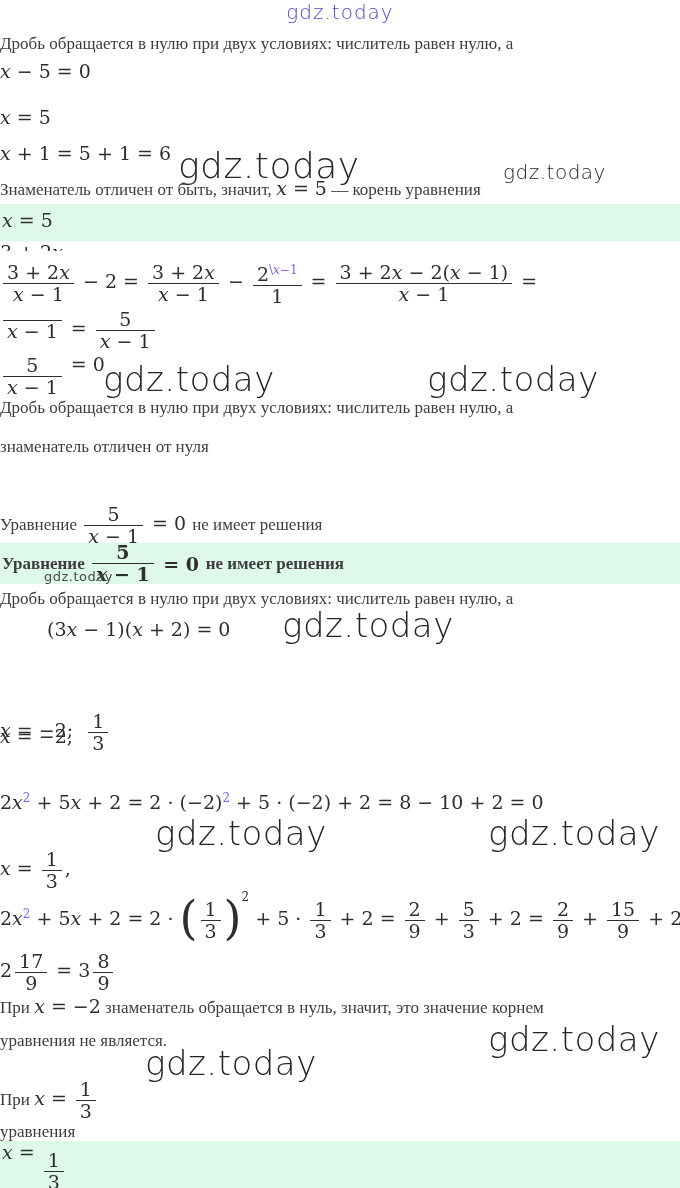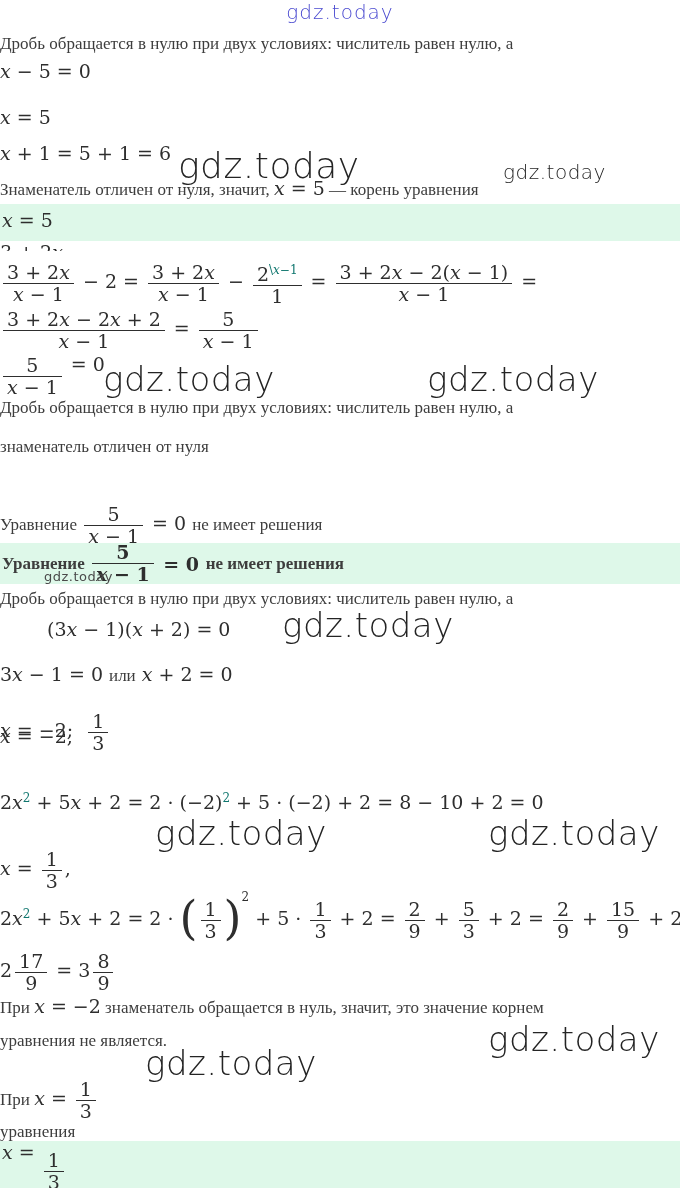--- a/index.html
+++ b/index.html
@@ -1,21 +1,21 @@
 <!DOCTYPE html>
 <html><head>
 <meta charset="utf-8">
 <style>
   html,body{margin:0;padding:0;background:#fff;}
   .page{position:relative;width:680px;height:1188px;background:#ffffff;overflow:hidden;
         font-family:"Liberation Sans",sans-serif;font-size:17px;color:#3d3d3d;}
   .ln{position:absolute;left:0;white-space:pre;}
   .rt{font-family:Liberation Serif, serif;white-space:pre;}
   .mx{font-family:"DejaVu Serif","Liberation Serif",serif;color:#2e2e2e;font-size:19px;white-space:pre;}
-  .msup{font-family:"DejaVu Serif","Liberation Serif",serif;color:#0f766e;font-size:12px;
+  .msup{font-family:"DejaVu Serif","Liberation Serif",serif;color:#8b5cf6;font-size:12px;
         vertical-align:7px;white-space:pre;}
   .frac{display:inline-block;vertical-align:middle;text-align:center;margin:9px 3px;
         font-family:"DejaVu Serif","Liberation Serif",serif;color:#2e2e2e;font-size:19px;}
   .fn{display:block;padding:0 4px;line-height:21px;white-space:pre;}
   .fd{display:block;padding:0 4px;line-height:21px;border-top:1.4px solid #2e2e2e;white-space:pre;}
   .raise{vertical-align:10px;}
   .bp{font-family:"DejaVu Serif",serif;font-size:46px;font-weight:300;vertical-align:middle;
       line-height:0;position:relative;top:-3px;color:#2e2e2e;}
   .bpsup{font-family:"DejaVu Serif",serif;font-size:12px;vertical-align:24px;color:#2e2e2e;}
   .wm{position:absolute;font-family:"DejaVu Sans",sans-serif;font-weight:200;color:#242424;
@@ -42,47 +42,46 @@
   <div class="wm" style="left:282px;top:608px;font-size:34px;">gdz.today</div>
   <div class="wm" style="left:155px;top:816px;font-size:34px;">gdz.today</div>
   <div class="wm" style="left:488px;top:816px;font-size:34px;">gdz.today</div>
   <div class="wm" style="left:488px;top:1022px;font-size:34px;">gdz.today</div>
   <div class="wm" style="left:145px;top:1046px;font-size:34px;">gdz.today</div>
 
   <div class="ln" style="top:34px;"><span class="rt">Дробь обращается в нулю при двух условиях: числитель равен нулю, а</span></div>
   <div class="ln" style="top:60px;"><span class="mx"><i>x</i> − 5 = 0</span></div>
   <div class="ln" style="top:106px;"><span class="mx"><i>x</i> = 5</span></div>
   <div class="ln" style="top:142px;"><span class="mx"><i>x</i> + 1 = 5 + 1 = 6</span></div>
-  <div class="ln" style="top:177px;"><span class="rt">Знаменатель отличен от нуля, значит, </span><span class="mx"><i>x</i> = 5</span><span class="rt"> — корень уравнения</span></div>
+  <div class="ln" style="top:177px;"><span class="rt">Знаменатель отличен от быть, значит, </span><span class="mx"><i>x</i> = 5</span><span class="rt"> — корень уравнения</span></div>
 
   <div class="hl" style="top:204px;height:37px;padding:5px 0 0 2px;"><span class="mx"><i>x</i> = 5</span></div>
 
   <div class="ln clip" style="top:241px;height:10px;"><span class="mx">3 + 2<i>x</i></span></div>
   <div class="ln" style="top:251px;"><span class="frac"><span class="fn"><span class="mx">3 + 2<i>x</i></span></span><span class="fd"><span class="mx"><i>x</i> − 1</span></span></span><span class="mx"> − 2 = </span><span class="frac"><span class="fn"><span class="mx">3 + 2<i>x</i></span></span><span class="fd"><span class="mx"><i>x</i> − 1</span></span></span><span class="mx"> − </span><span class="frac"><span class="fn"><span class="mx">2</span><span class="msup">\<i>x</i>−1</span></span><span class="fd"><span class="mx">1</span></span></span><span class="mx"> = </span><span class="frac"><span class="fn"><span class="mx">3 + 2<i>x</i> − 2(<i>x</i> − 1)</span></span><span class="fd"><span class="mx"><i>x</i> − 1</span></span></span><span class="mx"> =</span></div>
-  <div class="ln" style="top:300px;"><span class="frac"><span class="fn"><span class="mx">3 + 2<i>x</i> − 2<i>x</i> + 2</span></span><span class="fd"><span class="mx"><i>x</i> − 1</span></span></span><span class="mx"> = </span><span class="frac"><span class="fn"><span class="mx">5</span></span><span class="fd"><span class="mx"><i>x</i> − 1</span></span></span></div>
+  <div class="ln" style="top:300px;"><span class="frac"><span class="fd"><span class="mx"><i>x</i> − 1</span></span></span><span class="mx"> = </span><span class="frac"><span class="fn"><span class="mx">5</span></span><span class="fd"><span class="mx"><i>x</i> − 1</span></span></span></div>
   <div class="ln" style="top:346px;"><span class="frac"><span class="fn"><span class="mx">5</span></span><span class="fd"><span class="mx"><i>x</i> − 1</span></span></span><span class="mx raise"> = 0</span></div>
 
   <div class="ln" style="top:398px;"><span class="rt">Дробь обращается в нулю при двух условиях: числитель равен нулю, а</span></div>
   <div class="ln" style="top:437px;"><span class="rt">знаменатель отличен от нуля</span></div>
   <div class="ln" style="top:495px;"><span class="rt">Уравнение </span><span class="frac"><span class="fn"><span class="mx">5</span></span><span class="fd"><span class="mx"><i>x</i> − 1</span></span></span><span class="mx"> = 0 </span><span class="rt">не имеет решения</span></div>
 
   <div class="hl hl-flex bold" style="top:543px;height:41px;padding-left:2px;">
       <span class="rt">Уравнение </span>
       <span class="frac">
         <span class="fn"><span class="mx">5</span></span>
         <span class="fd"><span class="mx"><i>x</i> − 1</span></span>
       </span>
       <span class="mx"> = 0 </span>
       <span class="rt">не имеет решения</span>
     </div>
   <div class="wm wm-small-gray" style="left:44px;top:570px;font-size:13px;">gdz.today</div>
 
   <div class="ln" style="top:589px;"><span class="rt">Дробь обращается в нулю при двух условиях: числитель равен нулю, а</span></div>
   <div class="ln" style="top:618px;padding-left:47px;"><span class="mx">(3<i>x</i> − 1)(<i>x</i> + 2) = 0</span></div>
-  <div class="ln" style="top:663px;"><span class="mx">3<i>x</i> − 1 = 0 </span><span class="rt">или</span><span class="mx"> <i>x</i> + 2 = 0</span></div>
   <div class="ln" style="top:702px;"><span class="mx"><i>x</i> = −2;  </span><span class="frac"><span class="fn"><span class="mx">1</span></span><span class="fd"><span class="mx">3</span></span></span></div>
   <div class="ln" style="top:725px;"><span class="mx"><i>x</i> = −2,</span></div>
   <div class="ln" style="top:791px;"><span class="mx">2<i>x</i></span><span class="msup">2</span><span class="mx"> + 5<i>x</i> + 2 = 2 · (−2)</span><span class="msup">2</span><span class="mx"> + 5 · (−2) + 2 = 8 − 10 + 2 = 0</span></div>
   <div class="ln" style="top:840px;"><span class="mx"><i>x</i> = </span><span class="frac"><span class="fn"><span class="mx">1</span></span><span class="fd"><span class="mx">3</span></span></span><span class="mx">,</span></div>
   <div class="ln" style="top:890px;"><span class="mx">2<i>x</i></span><span class="msup">2</span><span class="mx"> + 5<i>x</i> + 2 = 2 · </span><span class="bp">(</span><span class="frac"><span class="fn"><span class="mx">1</span></span><span class="fd"><span class="mx">3</span></span></span><span class="bp">)</span><span class="bpsup">2</span><span class="mx"> + 5 · </span><span class="frac"><span class="fn"><span class="mx">1</span></span><span class="fd"><span class="mx">3</span></span></span><span class="mx"> + 2 = </span><span class="frac"><span class="fn"><span class="mx">2</span></span><span class="fd"><span class="mx">9</span></span></span><span class="mx"> + </span><span class="frac"><span class="fn"><span class="mx">5</span></span><span class="fd"><span class="mx">3</span></span></span><span class="mx"> + 2 = </span><span class="frac"><span class="fn"><span class="mx">2</span></span><span class="fd"><span class="mx">9</span></span></span><span class="mx"> + </span><span class="frac"><span class="fn"><span class="mx">15</span></span><span class="fd"><span class="mx">9</span></span></span><span class="mx"> + 2 =</span></div>
   <div class="ln" style="top:942px;"><span class="mx">2</span><span class="frac"><span class="fn"><span class="mx">17</span></span><span class="fd"><span class="mx">9</span></span></span><span class="mx"> = 3</span><span class="frac"><span class="fn"><span class="mx">8</span></span><span class="fd"><span class="mx">9</span></span></span></div>
 
   <div class="ln" style="top:995px;"><span class="rt">При </span><span class="mx"><i>x</i> = −2</span><span class="rt"> знаменатель обращается в нуль, значит, это значение корнем</span></div>
   <div class="ln" style="top:1031px;"><span class="rt">уравнения не является.</span></div>
   <div class="ln" style="top:1070px;"><span class="rt">При </span><span class="mx"><i>x</i> = </span><span class="frac"><span class="fn"><span class="mx">1</span></span><span class="fd"><span class="mx">3</span></span></span></div>

